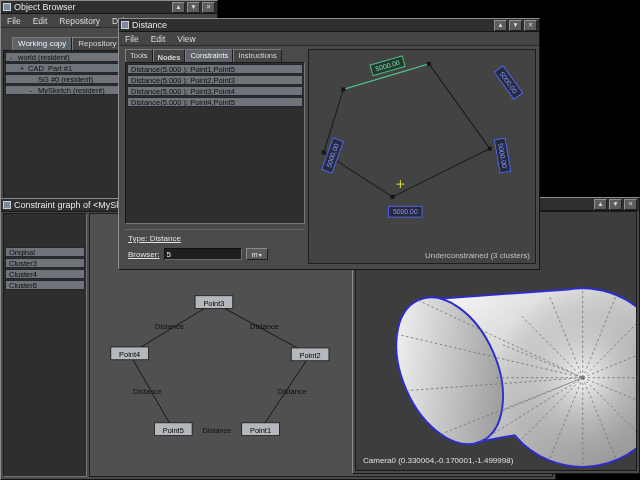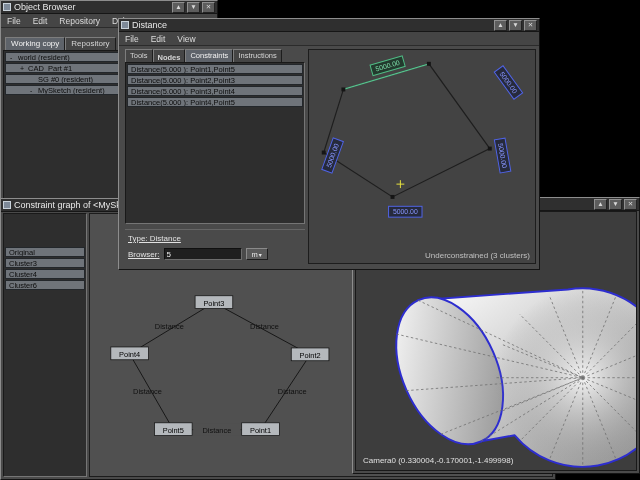--- a/index.html
+++ b/index.html
@@ -89,21 +89,21 @@
         <span class="winbtn">▼</span>
         <span class="winbtn">✕</span>
       </span>
     </div>
     <div class="menubar">
       <span class="menuitem">File</span>
       <span class="menuitem">Edit</span>
       <span class="menuitem">Repository</span>
       <span class="menuitem">Debug</span>
     </div>
-    <div style="position:absolute; left:4px; top:36px; display:flex;">
+    <div style="position:absolute; left:11px; top:36px; display:flex;">
       <span class="tab active">Working copy</span>
       <span class="tab">Repository</span>
     </div>
     <div class="sunken" style="position:absolute; left:2px; top:49px; right:2px; bottom:2px;">
       <div class="listrow" style="padding-left:4px;">
         <span class="expander">-</span>
         <span>world (resident)</span>
       </div>
       <div class="listrow" style="padding-left:14px;">
         <span class="expander">+</span>

